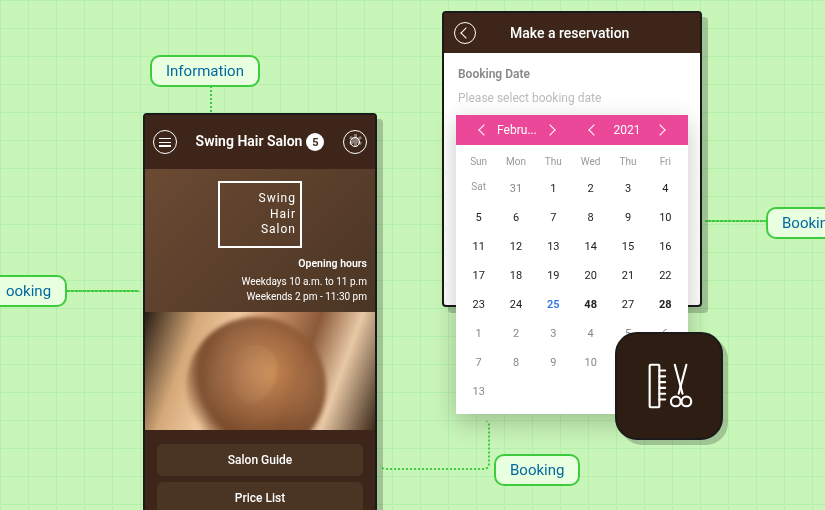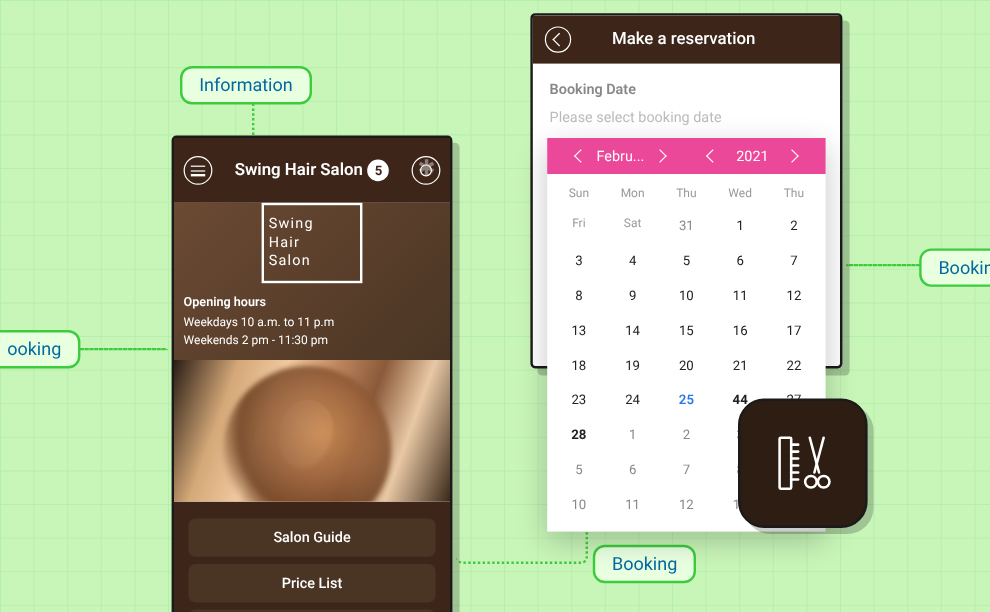--- a/index.html
+++ b/index.html
@@ -17,21 +17,21 @@
 .appbar .title{flex:1;text-align:center;font-weight:600;font-size:14px}
 .icon-circ{width:24px;height:24px;border:1.5px solid #fff;border-radius:50%;display:flex;align-items:center;justify-content:center;cursor:pointer}
 .burger{width:12px;height:9px;position:relative}
 .burger::before,.burger::after,.burger span{content:"";position:absolute;left:0;right:0;height:1.5px;background:#fff}
 .burger::before{top:0}.burger span{top:4px}.burger::after{bottom:0}
 .gear{width:14px;height:14px;position:relative}
 .gear::before{content:"";position:absolute;inset:2px;border:1.5px solid #fff;border-radius:50%}
 .gear::after{content:"✱";position:absolute;inset:0;color:#fff;font-size:18px;line-height:12px;text-align:center;opacity:.4}
 .badge{background:#fff;color:#3d2619;border-radius:10px;min-width:18px;height:18px;display:inline-flex;align-items:center;justify-content:center;font-size:11px;font-weight:700;margin-left:4px}
 
-.hero{background:linear-gradient(135deg,#6b4a33 0%,#4a3524 100%);color:#fff;text-align:left;padding:0 8px 8px}
+.hero{background:linear-gradient(135deg,#6b4a33 0%,#4a3524 100%);color:#fff;text-align:right;padding:12px 8px 8px}
 .logo-box{border:2px solid #fff;width:84px;margin:0 auto 8px;padding:8px 4px;font-family:"Courier New",monospace;font-size:12px;line-height:1.3;letter-spacing:1px}
 .hours{font-size:10px;line-height:1.5}
 .hours .hd{font-weight:600;margin-bottom:2px;font-size:10.5px}
 
 .photo{height:118px;background:linear-gradient(110deg,#2a1d14 0%,#d4a878 20%,#f0c9a0 35%,#bf8860 50%,#8b5a3a 65%,#e8c8a5 80%,#3a2818 100%);position:relative;overflow:hidden}
 .photo::before{content:"";position:absolute;left:38%;top:28%;width:48px;height:60px;background:radial-gradient(ellipse at 40% 35%,#f5d8b8 0%,#e0b890 60%,transparent 70%);border-radius:50% 50% 45% 45%}
 .photo::after{content:"";position:absolute;left:18%;top:5%;width:140px;height:140px;background:radial-gradient(ellipse at 60% 40%,#c98850 0%,#a06840 30%,#6b3d1f 60%,transparent 75%);border-radius:50%;filter:blur(2px);opacity:.85}
 
 .btns{background:#3d2619;padding:8px 12px 20px}
 .app-btn{background:#4a3524;color:#fff;border-radius:6px;padding:9px;text-align:center;font-size:12px;font-weight:500;margin-top:6px;cursor:pointer}
@@ -45,21 +45,21 @@
 .plc{color:#bbb;font-size:12px;margin-bottom:10px}
 
 .cal{background:#fff;box-shadow:0 8px 24px rgba(0,0,0,.22);margin:0 -2px}
 .cal-head{background:#ec4899;color:#fff;display:flex;align-items:center;padding:8px 6px;font-size:12px}
 .cal-nav{display:flex;align-items:center;flex:1;justify-content:center;gap:8px}
 .cal-nav .val{min-width:42px;text-align:center}
 .chv{width:8px;height:8px;border-right:1.5px solid #fff;border-top:1.5px solid #fff;cursor:pointer}
 .chv.l{transform:rotate(-135deg)}
 .chv.r{transform:rotate(45deg)}
 
-.cal-grid{display:grid;grid-template-columns:repeat(5,1fr);padding:4px 4px 8px}
+.cal-grid{display:grid;grid-template-columns:repeat(6,1fr);padding:4px 4px 8px}
 .cal-grid .dh{text-align:center;font-size:10px;color:#999;padding:7px 0}
 .cal-grid .dc{text-align:center;font-size:11px;color:#888;padding:8px 0;cursor:pointer}
 .cal-grid .dc.cm{color:#222}
 .cal-grid .dc.today{color:#2a77e8;font-weight:600}
 .cal-grid .dc.bold{font-weight:700}
 
 .app-icon{position:absolute;left:615px;top:332px;width:108px;height:108px;background:#2e1d12;border-radius:22px;border:2px solid #1a1a1a;box-shadow:5px 5px 0 rgba(0,0,0,.2);display:flex;align-items:center;justify-content:center}
 .app-icon svg{width:58px;height:58px}
 </style>
 </head>
@@ -159,21 +159,21 @@
           <div class="dc cm">16</div>
           <div class="dc cm">17</div>
           <div class="dc cm">18</div>
           <div class="dc cm">19</div>
           <div class="dc cm">20</div>
           <div class="dc cm">21</div>
           <div class="dc cm">22</div>
           <div class="dc cm">23</div>
           <div class="dc cm">24</div>
           <div class="dc cm today">25</div>
-          <div class="dc cm bold">44</div>
+          <div class="dc cm bold">48</div>
           <div class="dc cm">27</div>
           <div class="dc cm bold">28</div>
           <div class="dc">1</div>
           <div class="dc">2</div>
           <div class="dc">3</div>
           <div class="dc">4</div>
           <div class="dc">5</div>
           <div class="dc">6</div>
           <div class="dc">7</div>
           <div class="dc">8</div>

